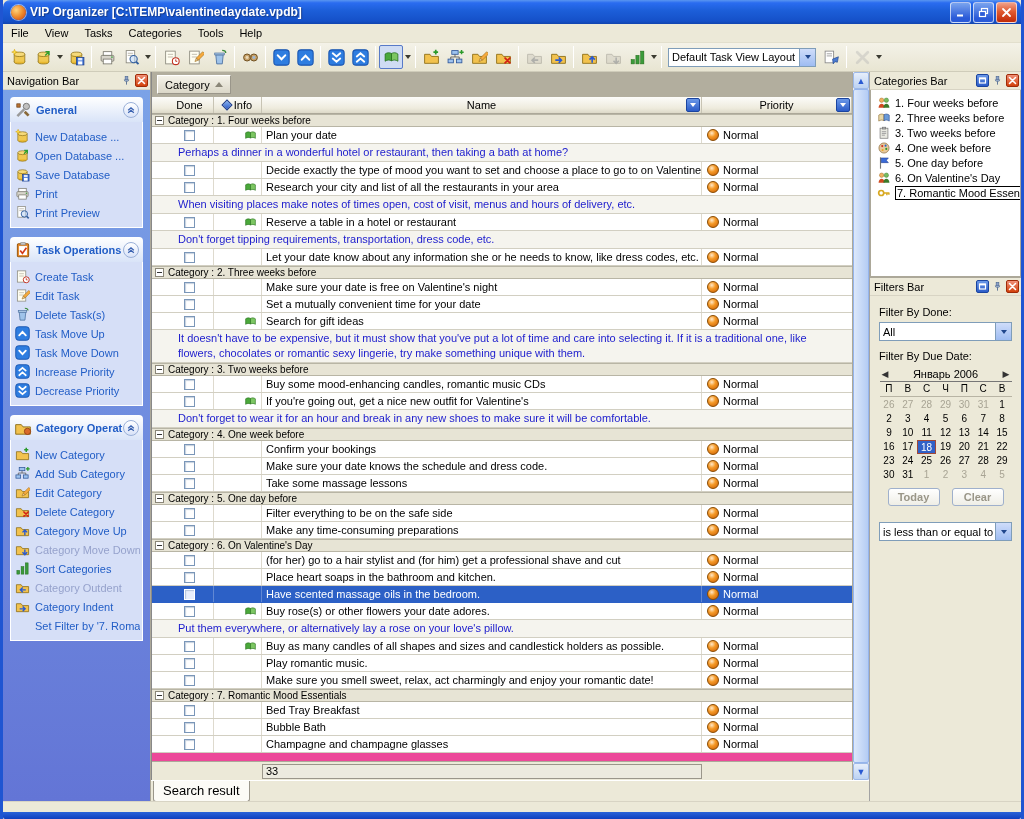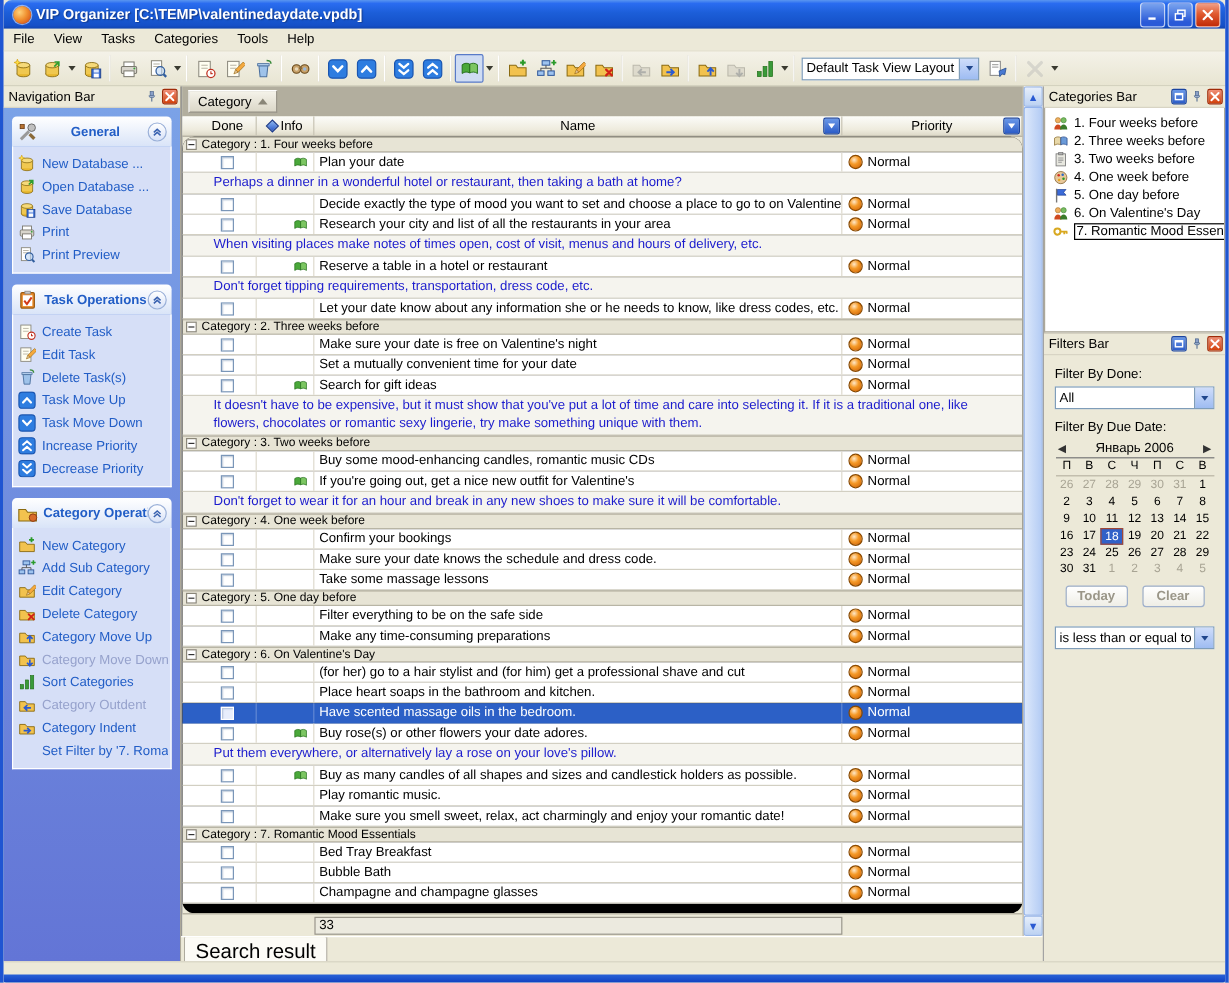--- a/index.html
+++ b/index.html
@@ -44,21 +44,21 @@
   .nav-panel { width:148px; flex:0 0 148px; display:flex; flex-direction:column; border-right:1px solid #aca899; }
   .panel-title { height:18px; flex:0 0 18px; background:#ece9d8; display:flex; align-items:center; padding:0 2px 0 4px; border-bottom:1px solid #d8d4c4; }
   .panel-title .pt-label { flex:1; font-size:11px; }
   .pt-btn { width:13px; height:13px; margin-left:2px; border-radius:2px; display:flex; align-items:center; justify-content:center; }
   .pt-btn.blue { background:linear-gradient(180deg,#6a98e8,#2c5cc8); border:1px solid #1a44a0; }
   .pt-btn.red { background:linear-gradient(180deg,#f09078,#d2400a); border:1px solid #a02a08; }
   .pt-btn.plain { background:transparent; }
   .nav-body { flex:1; background:linear-gradient(180deg,#7ba2e7,#6375d6); padding:7px 7px; overflow:hidden; }
   .nav-group { margin-bottom:9px; }
   .nav-group-header { height:25px; border-radius:4px 4px 0 0; background:linear-gradient(180deg,#ffffff,#d9e4f8);
-    display:flex; align-items:center; padding:0 4px;text-align:center; }
+    display:flex; align-items:center; padding:0 4px; }
   .nav-group-header .ng-title { flex:1; color:#215dc6; font-weight:bold; font-size:11px; white-space:nowrap; overflow:hidden; }
   .chev-circle { width:16px; height:16px; border-radius:50%; background:linear-gradient(180deg,#fff,#d8e2f8); border:1px solid #9ab0d8; display:flex; align-items:center; justify-content:center; }
   .nav-group-body { background:#d6dff7; border:1px solid #fff; border-top:none; padding:5px 2px 5px 4px; }
   .nav-item { display:flex; align-items:center; height:19px; color:#215dc6; white-space:nowrap; overflow:hidden; cursor:default; }
   .nav-item.disabled { color:#96a2cc; }
   .nav-item .nicon { width:16px; height:15px; margin-right:4px; flex:0 0 16px; display:flex; align-items:center; }
   .nav-item.noicon { padding-left:20px; }
 
   
   .main-panel { flex:1; display:flex; flex-direction:column; min-width:0; }
@@ -68,21 +68,21 @@
   .groupby-btn { height:19px; background:linear-gradient(180deg,#f5f3ea,#dbd7c8); border:1px solid #fff; border-right-color:#9a968a; border-bottom-color:#9a968a; display:flex; align-items:center; padding:0 7px; gap:5px; }
   .sort-tri { width:0; height:0; border-left:4px solid transparent; border-right:4px solid transparent; border-bottom:5px solid #8a8678; }
   .grid-header { height:17px; flex:0 0 17px; display:grid; grid-template-columns:14px 48px 48px 1fr 150px;
     background:linear-gradient(180deg,#fcfcf9,#eeebdd 70%,#ddd9c8); border-bottom:1px solid #aca899; font-size:11px; }
   .gh-cell { display:flex; align-items:center; justify-content:center; border-right:1px solid #c8c4b4; position:relative; gap:3px; }
   .gh-cell.first { border-right:none; }
   .hdr-arrow { position:absolute; right:1px; top:1px; width:14px; height:14px; border-radius:2px;
     background:linear-gradient(180deg,#6a98e8,#2c5cc8); border:1px solid #1a44a0; display:flex; align-items:center; justify-content:center; }
   .hdr-arrow:after { content:""; width:0; height:0; border-left:3px solid transparent; border-right:3px solid transparent; border-top:4px solid #fff; }
   .info-diamond { width:8px; height:8px; transform:rotate(45deg); background:linear-gradient(135deg,#8ab6f2,#2a58c8); border:1px solid #1a3a8a; }
-  .grid-body { flex:1; overflow:hidden; background:#000000;border-radius:10px; }
+  .grid-body { flex:1; overflow:hidden; background:#ec4899; }
   .row-group { height:13px; background:#e7e4d5; border-top:1px solid #b8b5a5; border-bottom:1px solid #b8b5a5;
     display:flex; align-items:center; font-size:10px; }
   .expand-box { width:9px; height:9px; border:1px solid #8a8678; background:#fff; margin:0 4px 0 3px; position:relative; flex:0 0 9px; }
   .expand-box:after { content:""; position:absolute; left:1px; right:1px; top:3px; height:1px; background:#333; }
   .row-task { height:17px; display:grid; grid-template-columns:14px 48px 48px 1fr 150px; border-bottom:1px solid #d2cfc2; background:#fff; }
   .cell { display:flex; align-items:center; overflow:hidden; }
   .cell.bdr { border-right:1px solid #dedace; }
   .cell.done { justify-content:center; }
   .cell.info { justify-content:flex-end; padding-right:4px; }
   .cell.name { padding-left:4px; white-space:nowrap; }
@@ -96,21 +96,21 @@
   .row-note { min-height:17px; background:#f5f4ee; border-bottom:1px solid #d2cfc2; color:#1c1ccd;
     padding:1px 8px 1px 26px; line-height:15px; display:flex; align-items:center; }
   .summary-row { height:19px; flex:0 0 19px; background:#ece9d8; border-top:1px solid #aca899; position:relative; }
   .summary-box { position:absolute; left:110px; right:150px; top:2px; height:15px; background:#eceadf; border:1px solid #9a968a; padding:0 3px; line-height:13px; }
   
   .vscroll { width:17px; flex:0 0 17px; background:linear-gradient(90deg,#f0f4fb,#cfdcf3); border-left:1px solid #aca899; display:flex; flex-direction:column; }
   .sb-btn { height:17px; flex:0 0 17px; border-radius:2px; background:linear-gradient(180deg,#e6eefb,#bcd2f2); border:1px solid #9cb8e8; display:flex; align-items:center; justify-content:center; color:#2a5ad2; font-size:9px; }
   .sb-thumb { flex:1; margin:0; border-radius:2px; background:linear-gradient(90deg,#dce8fb,#b4ccf4); border:1px solid #94b4ec; }
   
   .tabs-row { height:21px; flex:0 0 21px; background:#ece9d8; border-top:1px solid #fff; display:flex; align-items:flex-start; padding-left:2px; }
-  .tab { background:#fcfbf6; border:1px solid #9a968a; border-top:none; border-radius:0 0 3px 3px; padding:2px 9px 3px; font-size:17px; }
+  .tab { background:#fcfbf6; border:1px solid #9a968a; border-top:none; border-radius:0 0 3px 3px; padding:2px 9px 3px; font-size:13px; }
 
   
   .right-panel { width:152px; flex:0 0 152px; background:#ece9d8; border-left:1px solid #a3a3a3; display:flex; flex-direction:column; }
   .cat-panel { height:206px; flex:0 0 206px; display:flex; flex-direction:column; border-bottom:1px solid #aca899; }
   .tree { flex:1; background:#fff; border:1px solid #aca899; border-top:none; padding:5px 2px 2px 6px; overflow:hidden; }
   .tree-item { display:flex; align-items:center; height:15px; white-space:nowrap; }
   .tree-item .ticon { width:15px; height:14px; margin-right:3px; flex:0 0 15px; }
   .tree-item.selected .tlabel { border:1px solid #000; background:#fff; padding:0 1px; }
   .filters-panel { flex:1; display:flex; flex-direction:column; min-height:0; }
   .filters-content { flex:1; padding:7px 9px; overflow:hidden; }

